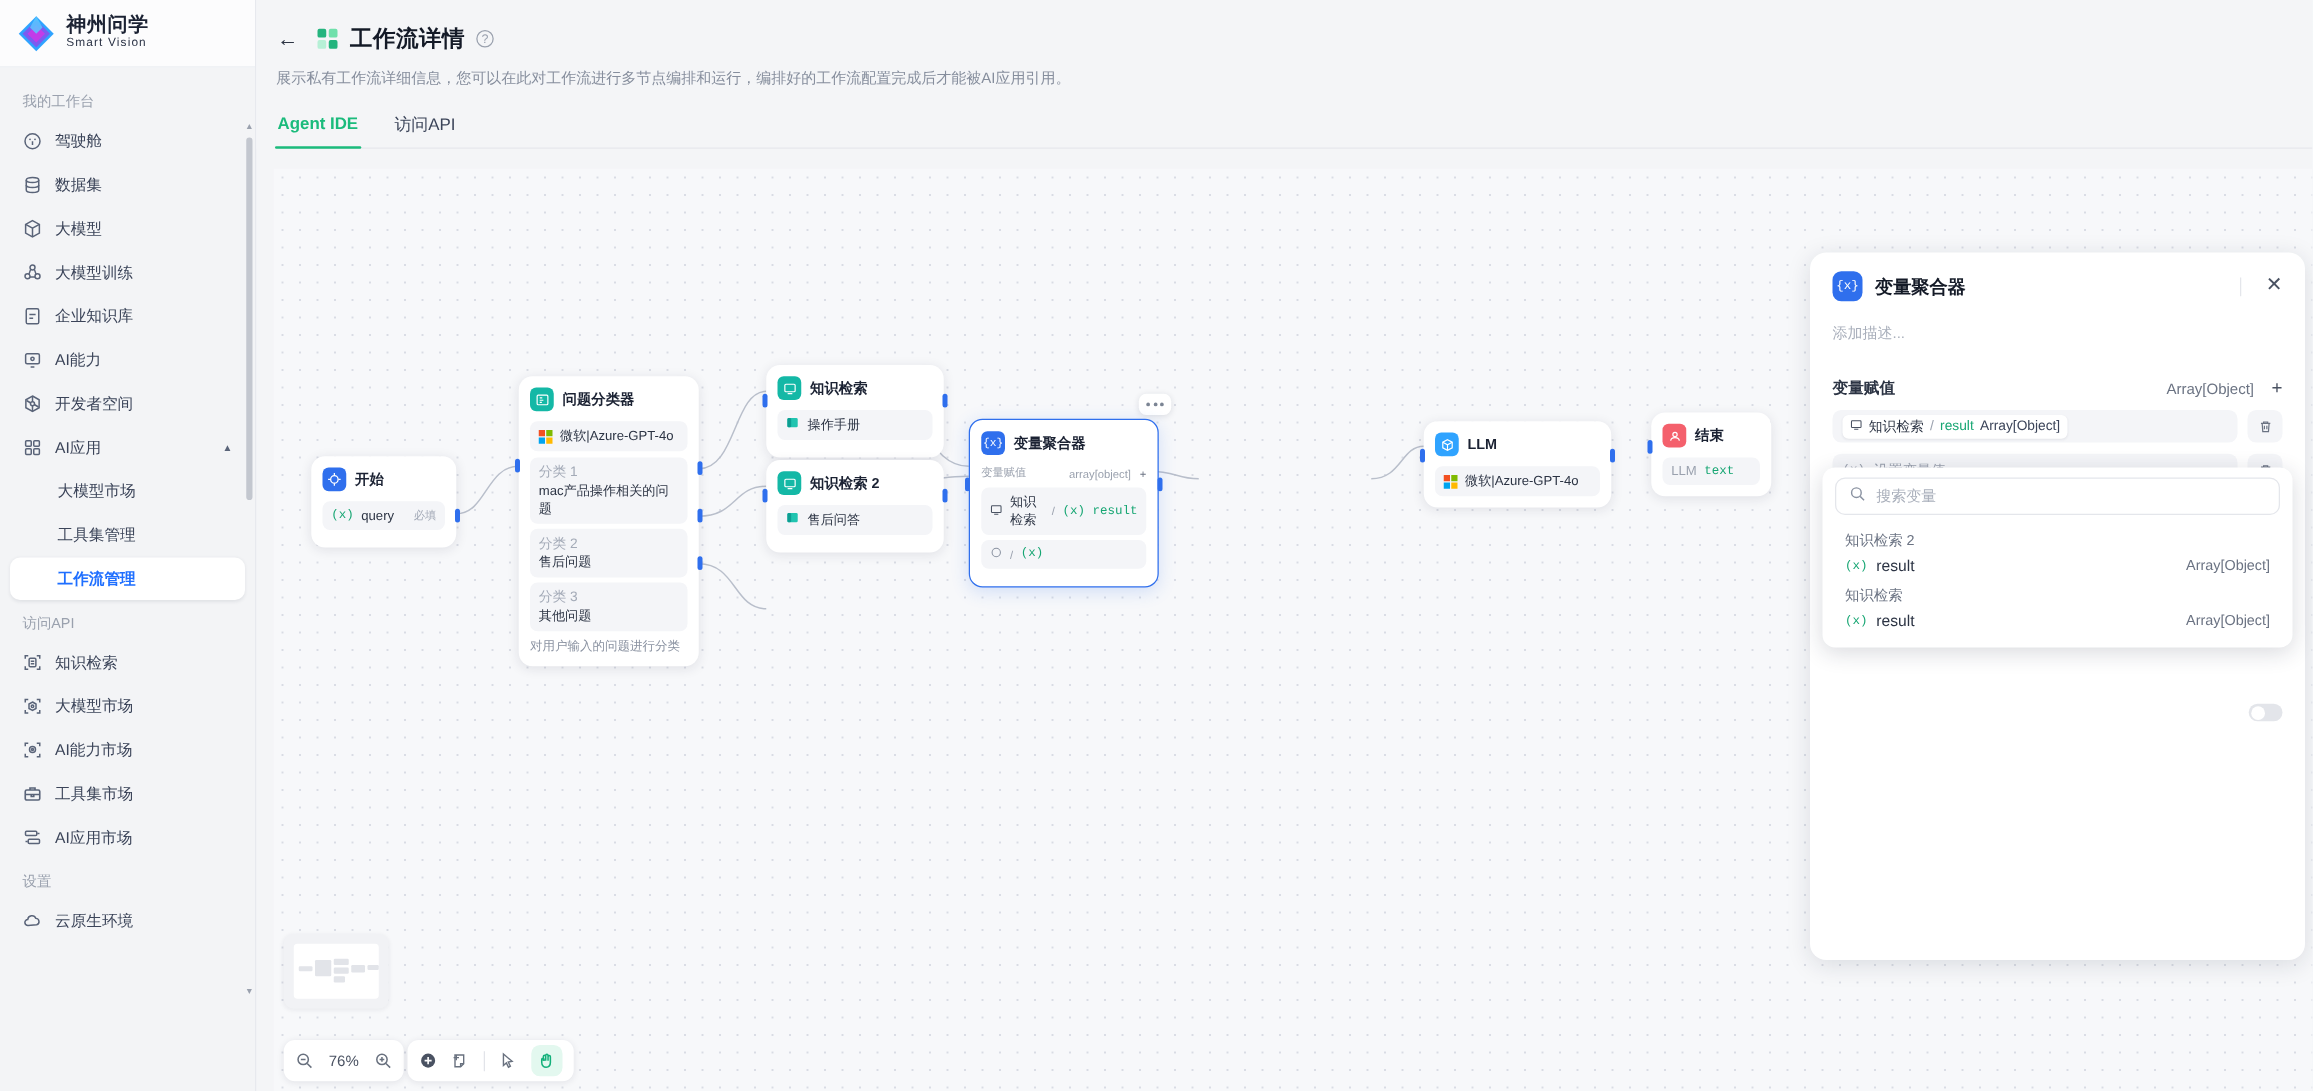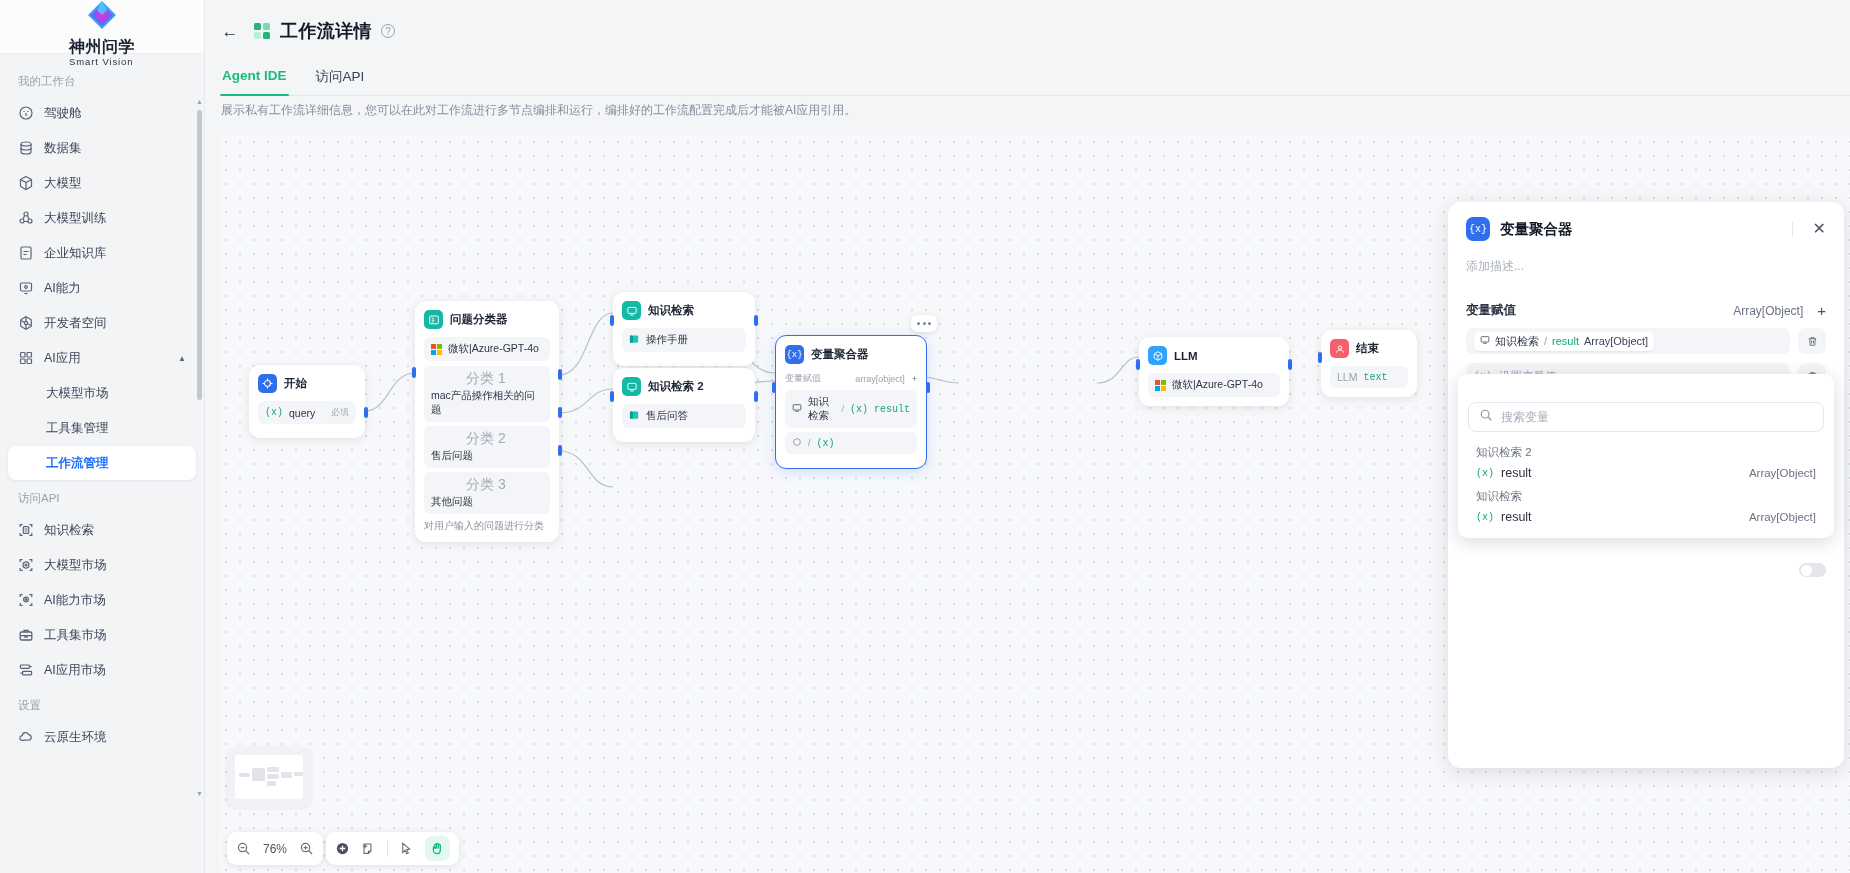--- a/index.html
+++ b/index.html
@@ -11,21 +11,21 @@
     position: relative;
   }
   
   #sidebar {
     position: absolute; left: 0; top: 0; width: 205px; height: 873px;
     background: #f3f4f6; border-right: 1px solid #e7e9ee;
     display: flex; flex-direction: column;
   }
   #brand {
     height: 54px; display: flex; align-items: center; gap: 9px;
-    padding: 0 14px; background: #fcfcfd; border-bottom: 1px solid #eceef2; flex-direction: column;
+    padding: 0 14px; background: #fcfcfd; border-bottom: 1px solid #eceef2;
   }
   .logo-diamond { width: 30px; height: 30px; position: relative; flex: none; }
   .brand-text { line-height: 1.05; }
   .brand-cn { font-size: 16px; font-weight: bold; color: #1b2233; letter-spacing: .5px; }
   .brand-en { font-size: 9.5px; color: #2b3346; letter-spacing: .9px; margin-top: 1px; }
   #nav {
     flex: 1; overflow: hidden; position: relative; padding-top: 10px;
   }
   .nav-section {
     font-size: 11.5px; color: #9aa1ae; padding: 10px 18px 6px 18px;
@@ -105,21 +105,21 @@
   .node-ico {
     width: 19px; height: 19px; border-radius: 5px; flex: none;
     display: flex; align-items: center; justify-content: center; color: #fff; font-size: 9px;
   }
   .node-title { font-size: 11.5px; font-weight: bold; color: #1b2233; }
   .row-grey {
     background: #f4f5f8; border-radius: 6px; padding: 5px 7px; margin-bottom: 5px;
     display: flex; align-items: center; gap: 6px; font-size: 10.5px; color: #2c3444;
   }
   .cls-row { background:#f4f5f8; border-radius:6px; padding:4px 7px 5px; margin-bottom:4px; }
-  .cls-row .lbl { font-size: 14px; color: #a3aab7; margin-left: 35px; }
+  .cls-row .lbl { font-size: 11px; color: #a3aab7; }
   .cls-row .val { font-size: 10.5px; color: #2c3444; margin-top: 1px; }
   .node-foot { font-size: 10px; color: #8a92a1; margin-top: 5px; }
   .ms-logo { width:11px; height:11px; flex:none; position:relative; }
   .ms-logo i { position:absolute; width:5px; height:5px; }
   .xvar { color: #17a673; font-family: "Liberation Mono", monospace; font-size: 10px; }
   .muted { color: #9aa1ae; }
   .port { position:absolute; width:4px; height:11px; background:#2f6fed; border-radius:2px; }
   .dots3 {
     position:absolute; background:#fff; border-radius:6px; width:26px; height:17px;
     display:flex; align-items:center; justify-content:center; gap:2.5px;
@@ -178,21 +178,21 @@
   .del-btn {
     width:28px;height:26px;background:#f4f5f8;border-radius:7px;display:flex;align-items:center;
     justify-content:center;cursor:pointer;color:#6b7383;flex:none;
   }
   #dropdown {
     position: absolute; left: 10px; right: 10px; top: 172px; background: #fff;
     border-radius: 10px; box-shadow: 0 4px 18px rgba(25,33,54,.16); padding: 8px 8px 10px;
   }
   #search-wrap {
     height: 30px; border: 1px solid #e4e6eb; border-radius: 8px; display: flex; align-items: center;
-    gap: 8px; padding: 0 10px; margin: 20px 2px 8px;
+    gap: 8px; padding: 0 10px; margin: 0 2px 8px;
   }
   #search-input { border: none; outline: none; font-size: 12px; color: #2c3444; width: 100%;
     font-family: "Liberation Sans", sans-serif; background: transparent; }
   #search-input::placeholder { color: #a9afbb; }
   .dd-group { font-size: 11.5px; color: #6b7383; padding: 5px 10px 2px; }
   .dd-item {
     display: flex; align-items: center; gap: 7px; padding: 4px 10px; font-size: 12.5px;
     color: #2c3444; cursor: pointer; border-radius: 6px;
   }
   .dd-item .ty { margin-left: auto; font-size: 11.5px; color: #6b7383; }
@@ -368,25 +368,25 @@
       <div id="back-btn">←</div>
       <span class="grid-badge">
         <i style="left:0;top:0;background:#24b47e"></i>
         <i style="left:9px;top:0;background:#6fe0ab"></i>
         <i style="left:0;top:9px;background:#b6f0d6"></i>
         <i style="left:9px;top:9px;background:#24b47e"></i>
       </span>
       <span id="page-title">工作流详情</span>
       <span class="help-circle">?</span>
     </div>
+    <div id="subtitle">展示私有工作流详细信息，您可以在此对工作流进行多节点编排和运行，编排好的工作流配置完成后才能被AI应用引用。</div>
     <div id="tabs">
       <div class="tab active">Agent IDE</div>
       <div class="tab">访问API</div>
     </div>
-    <div id="subtitle">展示私有工作流详细信息，您可以在此对工作流进行多节点编排和运行，编排好的工作流配置完成后才能被AI应用引用。</div>
   </div>
 
   <div id="canvas">
 
 
     <svg class="edges">
       <g fill="none" stroke="#b9bfcb" stroke-width="1.2">
         <path d="M146,276 C170,276 170,238 196,238"></path>
         <path d="M340,240 C370,240 368,178 394,178"></path>
         <path d="M340,278 C370,278 368,254 394,254"></path>

